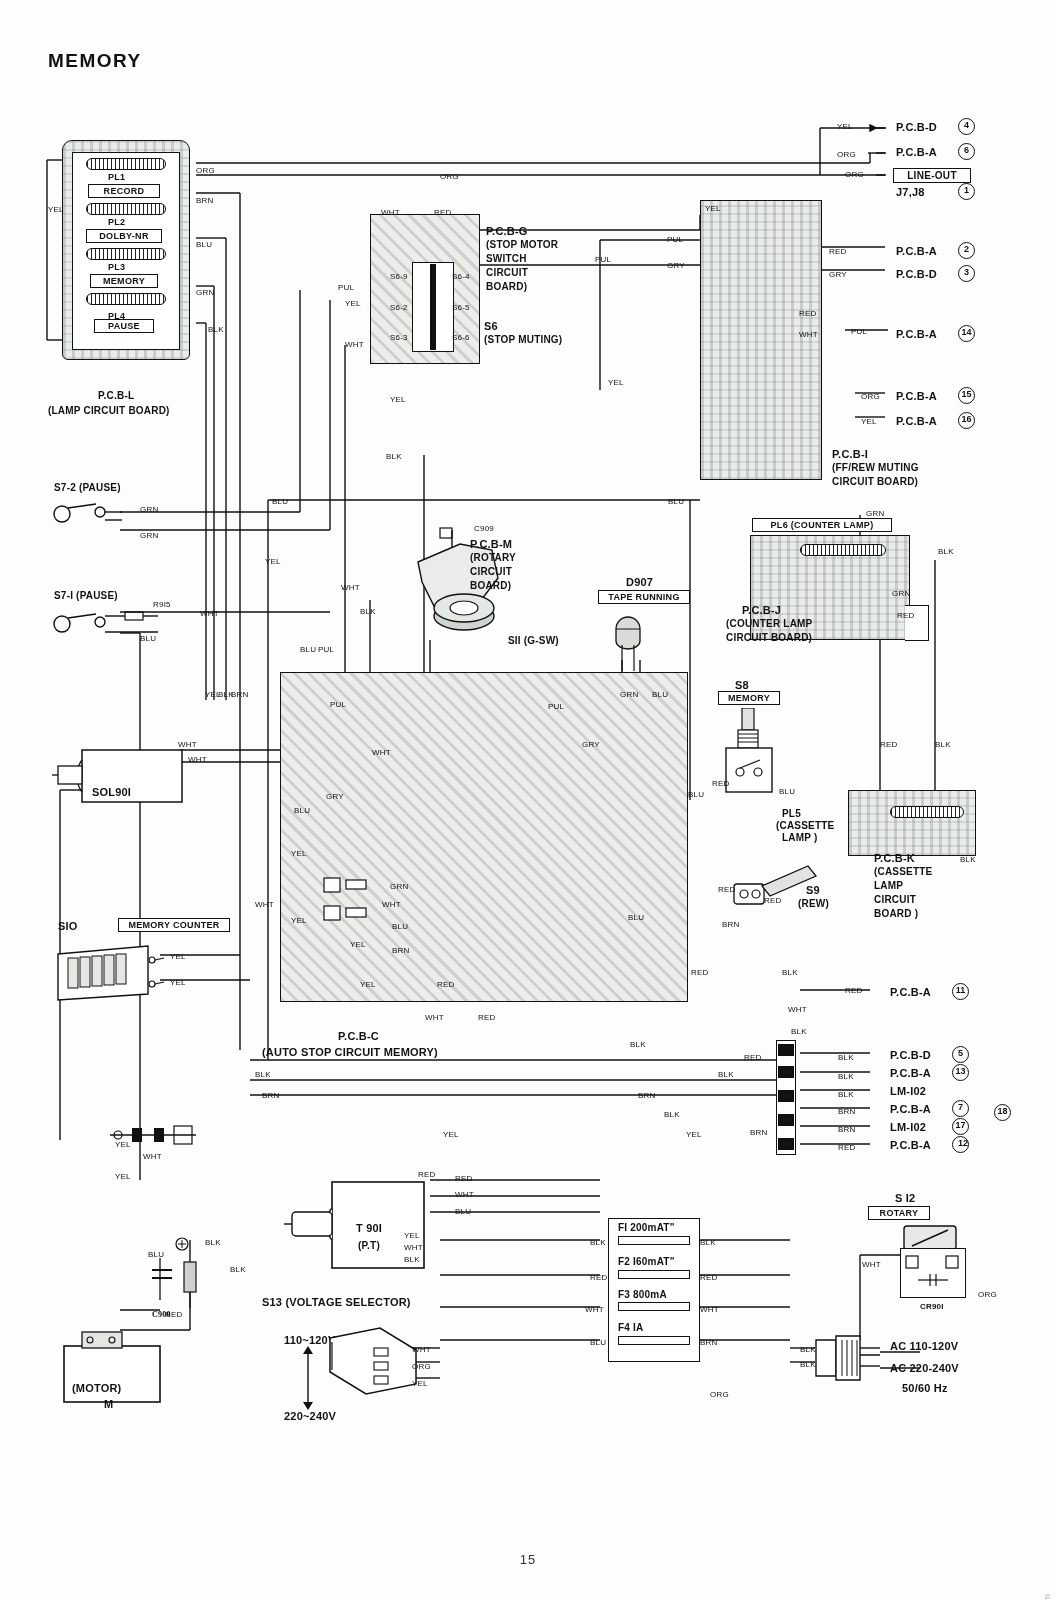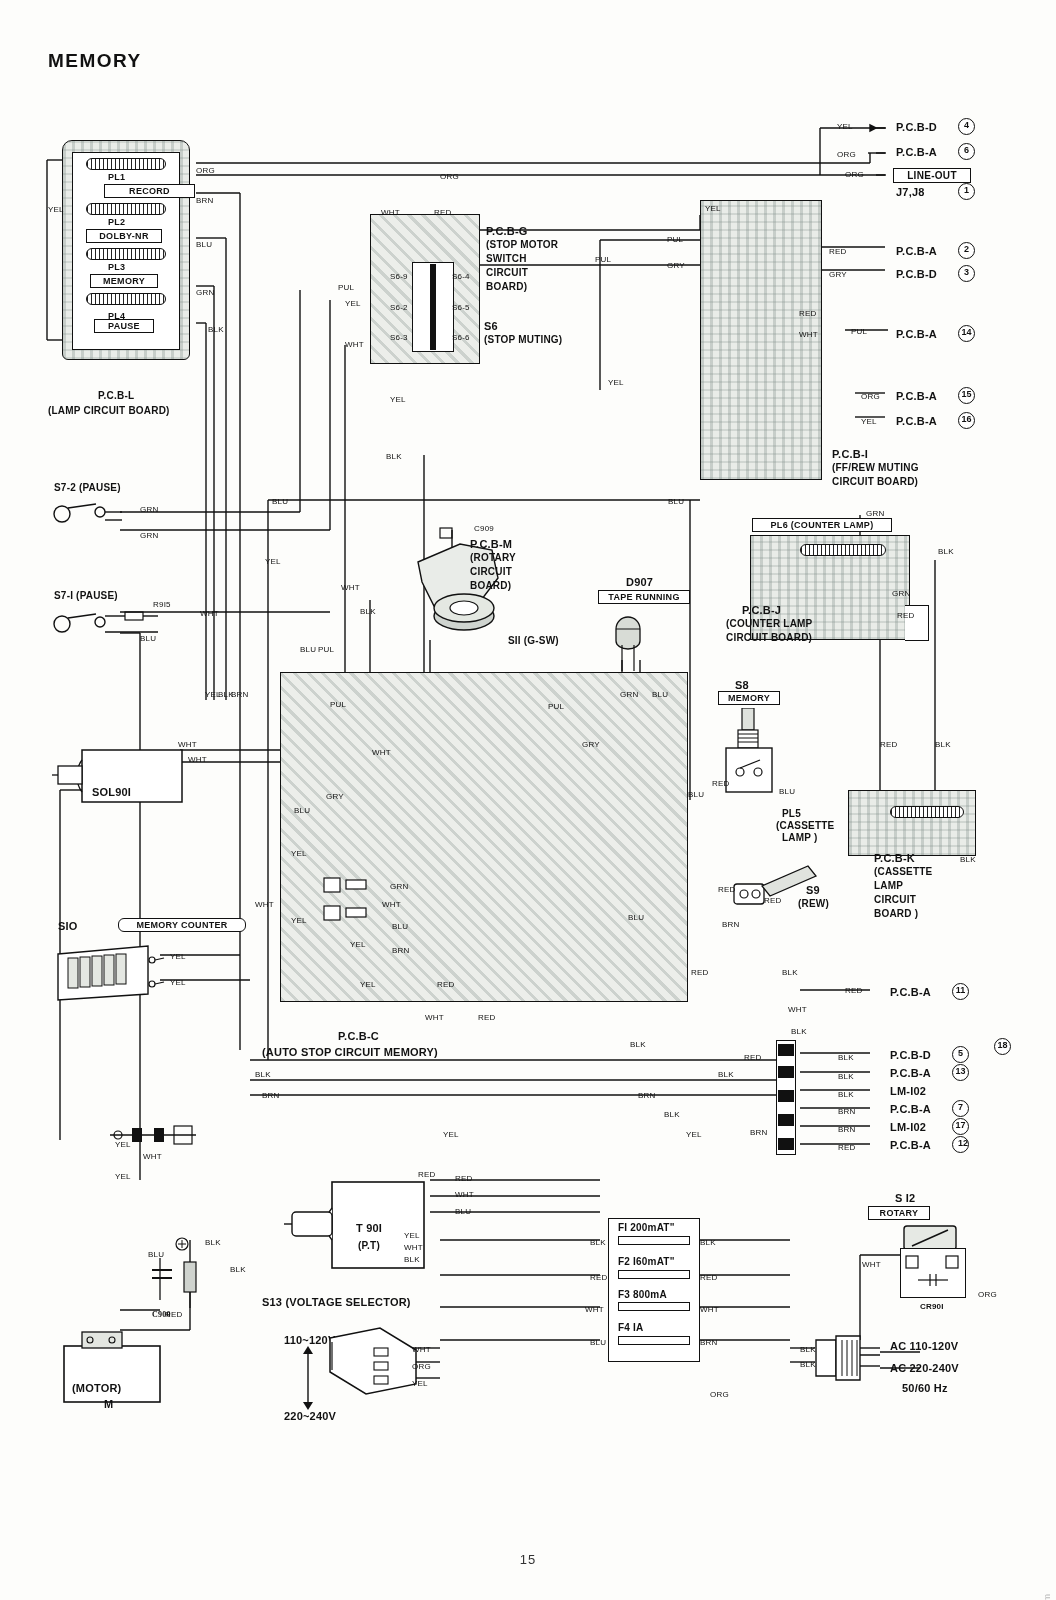--- a/index.html
+++ b/index.html
@@ -259,21 +259,21 @@
 
       <rect x="46" y="112" width="960" height="1340" stroke="none" fill="none"></rect>
     </g>
   </svg>
 
   <div class="pcb" style="left:62px; top:140px; width:128px; height:220px; border-radius:10px 10px 6px 6px;"></div>
   <div class="box" style="left:72px; top:152px; width:108px; height:198px; background:#fff;"></div>
 
   <div class="lamp" style="left:86px; top:158px; width:80px; height:12px;"></div>
   <div class="lbl b" style="left:108px; top:172px;">PL1</div>
-  <div class="boxlbl" style="left:104px; top:184px; width:91px;">RECORD</div>
+  <div class="boxlbl" style="left:88px; top:184px; width:72px;">RECORD</div>
 
   <div class="lamp" style="left:86px; top:203px; width:80px; height:12px;"></div>
   <div class="lbl b" style="left:108px; top:217px;">PL2</div>
   <div class="boxlbl" style="left:86px; top:229px; width:76px;">DOLBY-NR</div>
 
   <div class="lamp" style="left:86px; top:248px; width:80px; height:12px;"></div>
   <div class="lbl b" style="left:108px; top:262px;">PL3</div>
   <div class="boxlbl" style="left:90px; top:274px; width:68px;">MEMORY</div>
 
   <div class="lamp" style="left:86px; top:293px; width:80px; height:12px;"></div>
@@ -330,21 +330,21 @@
   <div class="circnum" style="left:958px; top:412px;">16</div>
 
   <div class="lbl s11 b" style="left:890px; top:986px;">P.C.B-A</div>
   <div class="circnum" style="left:952px; top:983px;">11</div>
 
   <div class="lbl s11 b" style="left:890px; top:1049px;">P.C.B-D</div>
   <div class="circnum" style="left:952px; top:1046px;">5</div>
   <div class="lbl s11 b" style="left:890px; top:1067px;">P.C.B-A</div>
   <div class="circnum" style="left:952px; top:1064px;">13</div>
   <div class="lbl s11 b" style="left:890px; top:1085px;">LM-I02</div>
-  <div class="circnum" style="left:952px; top:1038px;margin-left:42px;">18</div>
+  <div class="circnum" style="left:952px; top:1104px;margin-left:42px;">18</div>
   <div class="lbl s11 b" style="left:890px; top:1103px;">P.C.B-A</div>
   <div class="circnum" style="left:952px; top:1100px;">7</div>
   <div class="lbl s11 b" style="left:890px; top:1121px;">LM-I02</div>
   <div class="circnum" style="left:952px; top:1118px;">17</div>
   <div class="lbl s11 b" style="left:890px; top:1139px;">P.C.B-A</div>
   <div class="circnum" style="left:952px; top:1136px;text-align:right;">12</div>
 
   <div class="box" style="left:776px; top:1040px; width:20px; height:115px; background:#fff;"></div>
   <div class="stripblk" style="left:778px; top:1044px; width:16px; height:12px;"></div>
   <div class="stripblk" style="left:778px; top:1066px; width:16px; height:12px;"></div>
@@ -441,21 +441,21 @@
 
   <svg style="position:absolute; left:52px; top:742px;" width="140" height="70" viewBox="0 0 140 70">
     <rect x="30" y="8" width="100" height="52" fill="#fff" stroke="#111" stroke-width="1.5"></rect>
     <path d="M30 18 A16 22 0 0 0 30 50" fill="none" stroke="#111" stroke-width="1.3"></path>
     <rect x="6" y="24" width="24" height="18" fill="#fff" stroke="#111" stroke-width="1.3"></rect>
     <line x1="0" y1="33" x2="6" y2="33" stroke="#111" stroke-width="1.3"></line>
   </svg>
   <div class="lbl s11 b" style="left:92px; top:786px;">SOL90I</div>
 
   <div class="lbl s11 b" style="left:58px; top:920px;">SIO</div>
-  <div class="boxlbl" style="left:118px; top:918px; width:128px;border-radius:6px;">MEMORY COUNTER</div>
+  <div class="boxlbl" style="left:118px; top:918px; width:112px;">MEMORY COUNTER</div>
   <svg style="position:absolute; left:52px; top:936px;" width="116" height="70" viewBox="0 0 116 70">
     <path d="M6 18 L96 10 L96 58 L6 64 Z" fill="#fff" stroke="#111" stroke-width="1.4"></path>
     <rect x="16" y="22" width="10" height="30" fill="#e4e7e2" stroke="#111" stroke-width="1"></rect>
     <rect x="28" y="21" width="10" height="30" fill="#e4e7e2" stroke="#111" stroke-width="1"></rect>
     <rect x="40" y="20" width="10" height="30" fill="#e4e7e2" stroke="#111" stroke-width="1"></rect>
     <rect x="52" y="19" width="10" height="30" fill="#e4e7e2" stroke="#111" stroke-width="1"></rect>
     <rect x="64" y="18" width="10" height="30" fill="#e4e7e2" stroke="#111" stroke-width="1"></rect>
     <circle cx="100" cy="24" r="3" fill="none" stroke="#111" stroke-width="1.2"></circle>
     <circle cx="100" cy="48" r="3" fill="none" stroke="#111" stroke-width="1.2"></circle>
     <line x1="103" y1="24" x2="112" y2="22" stroke="#111" stroke-width="1.2"></line>

